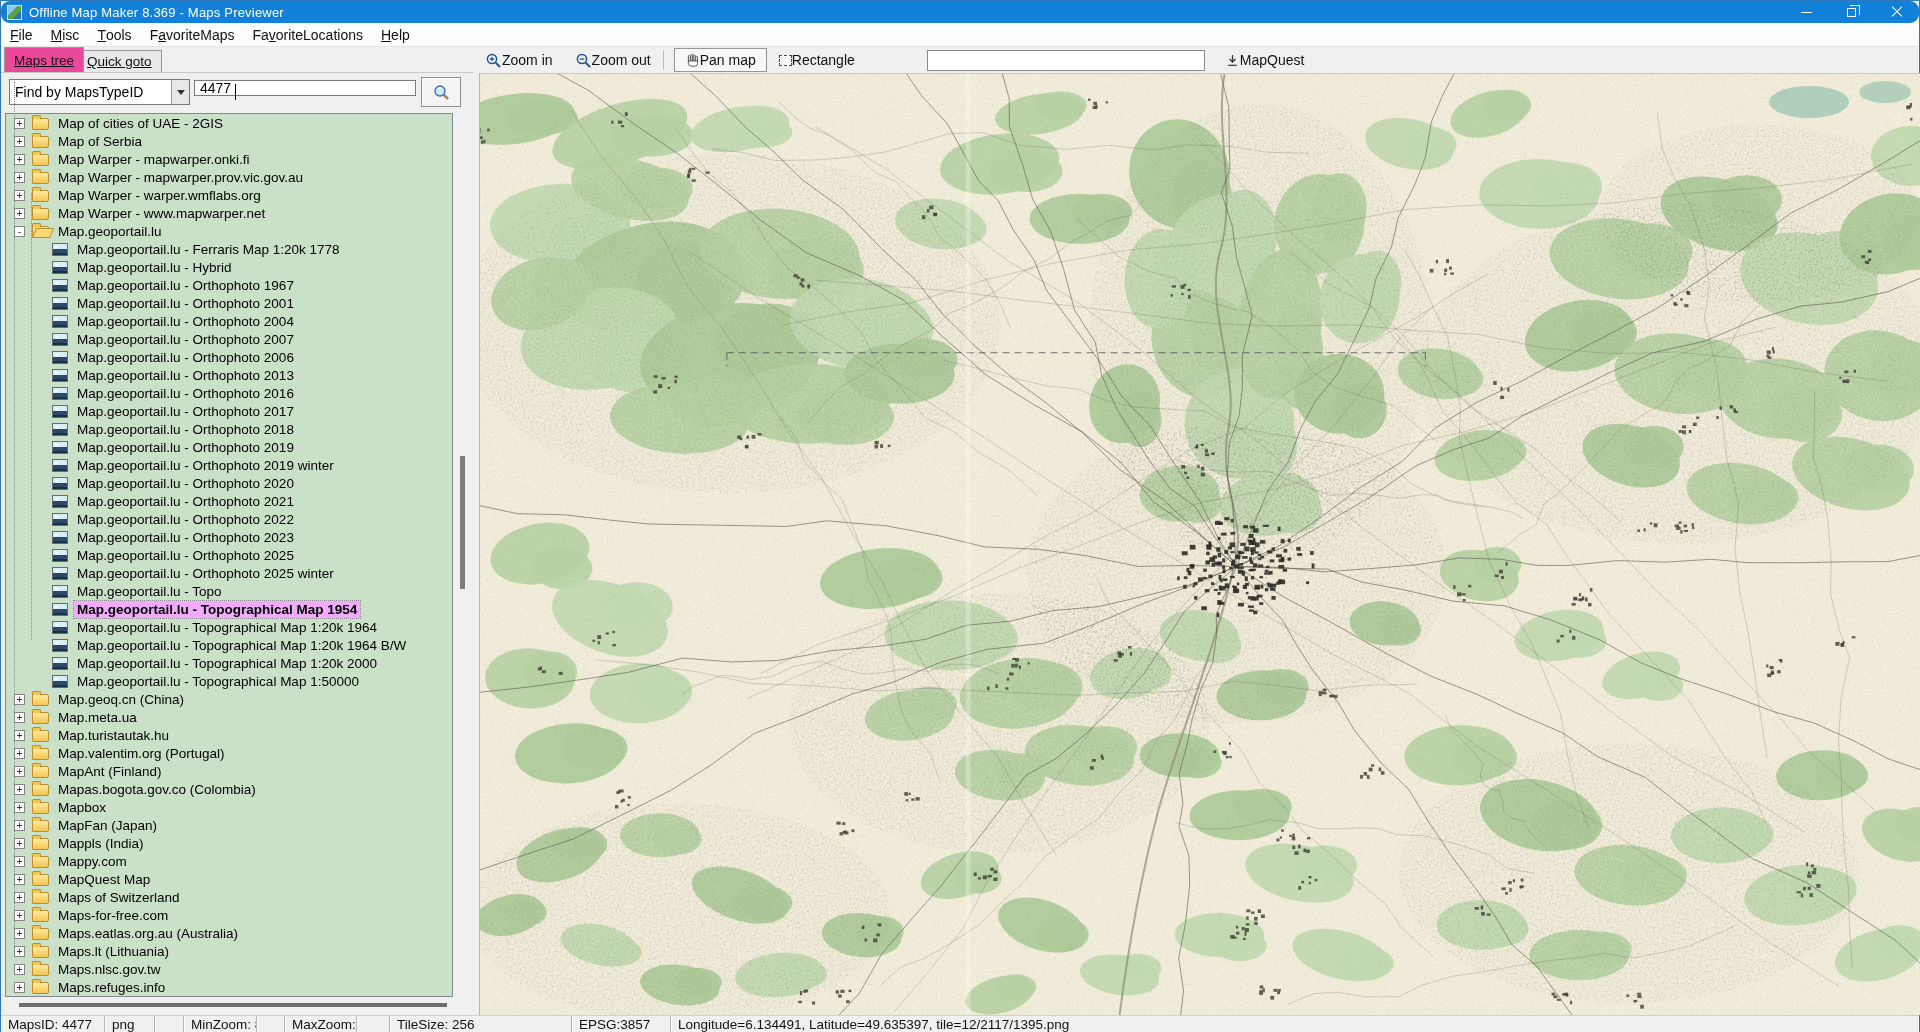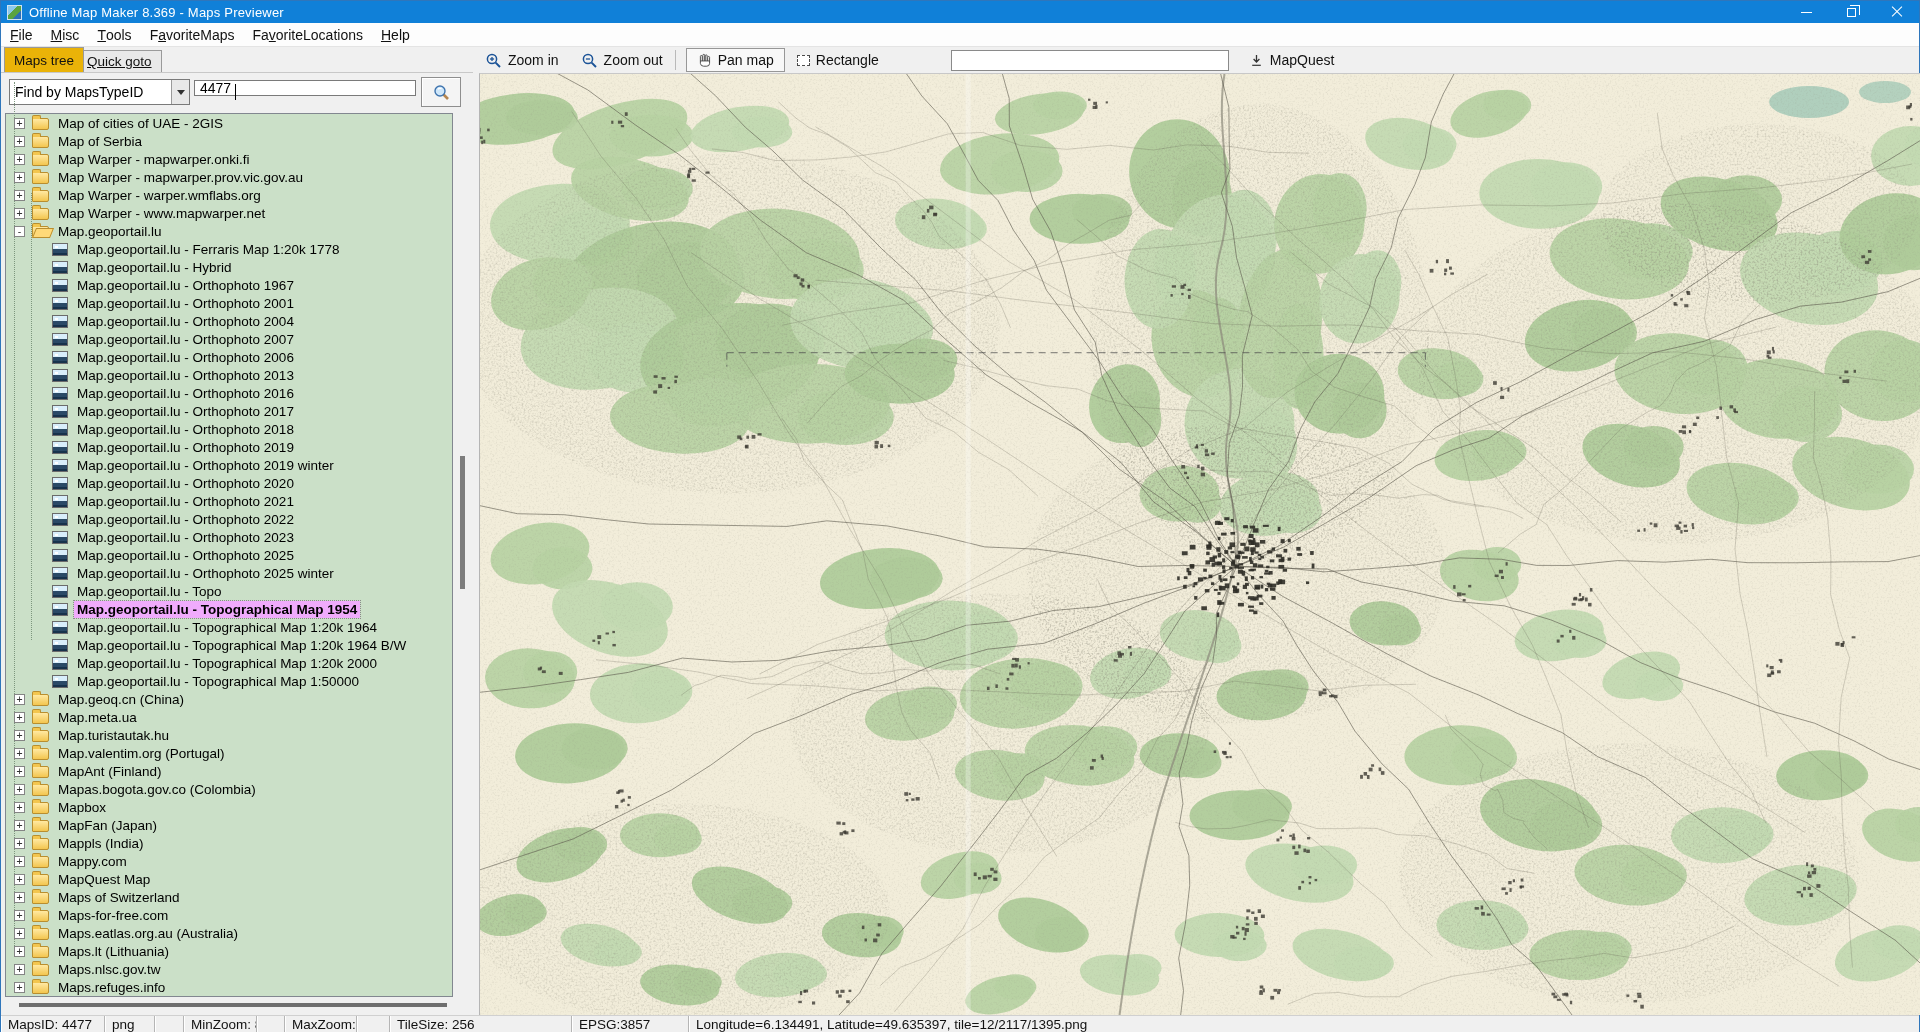--- a/index.html
+++ b/index.html
@@ -3,21 +3,21 @@
 <meta charset="utf-8">
 <style>
   * { margin:0; padding:0; box-sizing:border-box; }
   html,body { width:1920px; height:1032px; overflow:hidden; background:#999;
               font-family:"Liberation Sans", sans-serif; }
   .window { position:relative; width:1920px; height:1032px; background:#f0f0f0;
             border:1px solid #2f76bb; }
 
   
   .titlebar { position:absolute; left:0; top:0; width:100%; height:22px;
-              background:#1080d8; display:flex; align-items:center; color:#fff; }
+              background:#1080d8; display:flex; align-items:center; color:#fff;border-radius:9px; }
   .app-icon { width:15px; height:15px; margin:0 7px 0 6px; border:1px solid #cfe3f2;
               background:linear-gradient(135deg,#8ec9ec 0 38%,#5aa342 38% 66%,#2d6fb8 66%); }
   .title-text { font-size:13px; letter-spacing:.2px; }
   .win-controls { margin-left:auto; display:flex; height:100%; }
   .win-btn { width:45px; height:100%; display:flex; align-items:center; justify-content:center; }
   .glyph-min { width:11px; height:1px; background:#fff; }
   .glyph-restore { width:9px; height:9px; border:1px solid #fff; position:relative; background:#1080d8; }
   .glyph-restore::before { content:""; position:absolute; left:2px; top:-4px; width:9px; height:9px;
                            border:1px solid #fff; border-left:none; border-bottom:none; }
   .glyph-close { position:relative; width:12px; height:12px; }
@@ -29,26 +29,26 @@
   .menubar { position:absolute; left:0; top:22px; width:100%; height:24px; background:#fdfdfd;
              border-bottom:1px solid #e4e4e4; display:flex; align-items:center; font-size:14px; color:#111; }
   .menu-item { padding:0 9px; height:100%; display:flex; align-items:center; }
   .menu-item .mn { text-decoration:underline; }
 
   
   .header-strip { position:absolute; left:0; top:46px; width:100%; height:26px; background:#f0f0f0; }
   .tabstrip { position:absolute; left:0; top:0; width:472px; height:26px; border-bottom:1px solid #c8c8c8; }
   .tab { position:absolute; bottom:0; font-size:13.5px; color:#111; padding:0 9px;
          display:flex; align-items:center; border:1px solid #9a9a9a; border-bottom:none; background:#ececec; }
-  .tab.active { left:3px; height:25px; background:#eab308; z-index:2; }
+  .tab.active { left:3px; height:25px; background:#ec4899; z-index:2;text-decoration:underline; }
   .tab.inactive { left:76px; height:22px; background:#e9e9e9;text-decoration:underline; }
 
   .map-toolbar { position:absolute; left:478px; top:0; width:1442px; height:26px;
                  display:flex; align-items:center; font-size:14px; color:#111; }
-  .tb-item { display:flex; align-items:center; gap:6px; padding:2px 6px; }
+  .tb-item { display:flex; align-items:center; padding:2px 6px; }
   .tb-sep { width:1px; height:20px; background:#b9b9b9; margin:0 10px 0 6px; }
   .tb-toggle { border:1px solid #979797; background:#f8f8f8; height:24px; padding:2px 10px; }
   .rect-ico { width:13px; height:11px; border:1px dashed #4b4b4b; background:#fff; }
   .tb-input { margin-left:66px; width:278px; height:21px; border:1px solid #8a8a8a; background:#fff;
               font-size:13px; padding:0 4px; }
   .tb-download { margin-left:14px; }
 
   
   .left-panel { position:absolute; left:0; top:72px; width:472px; height:942px; background:#f0f0f0; }
   .search-row { position:absolute; left:0; top:4px; width:100%; height:30px; }
@@ -102,21 +102,21 @@
                border-left:1px solid #b5b5b5; border-top:1px solid #c8c8c8; background:#f2edda; }
   #map-svg { width:100%; height:100%; display:block; }
 
   
   .statusbar { position:absolute; left:0; top:1014px; width:100%; height:18px; background:#f0f0f0;
                border-top:1px solid #d0d0d0; display:flex; align-items:stretch; font-size:13.5px; color:#111; }
   .sb-panel { display:flex; align-items:center; padding-left:7px; border-right:1px solid #b5b5b5;
               box-shadow:inset 1px 0 0 #fff; white-space:nowrap; overflow:hidden; }
   .sb-panel.i0{width:104px} .sb-panel.i1{width:50px} .sb-panel.i2{width:29px}
   .sb-panel.i3{width:73px}  .sb-panel.i4{width:28px} .sb-panel.i5{width:72px}
-  .sb-panel.i6{width:33px}  .sb-panel.i7{width:182px}.sb-panel.i8{width:117px}
+  .sb-panel.i6{width:33px}  .sb-panel.i7{width:182px}.sb-panel.i8{width:99px}
   .sb-panel.i9{flex:1; border-right:none;}
 </style>
 </head>
 <body>
 
 <div class="window">
 
   <div class="titlebar">
     <span class="app-icon"></span>
     <span class="title-text">Offline Map Maker 8.369 - Maps Previewer</span>

